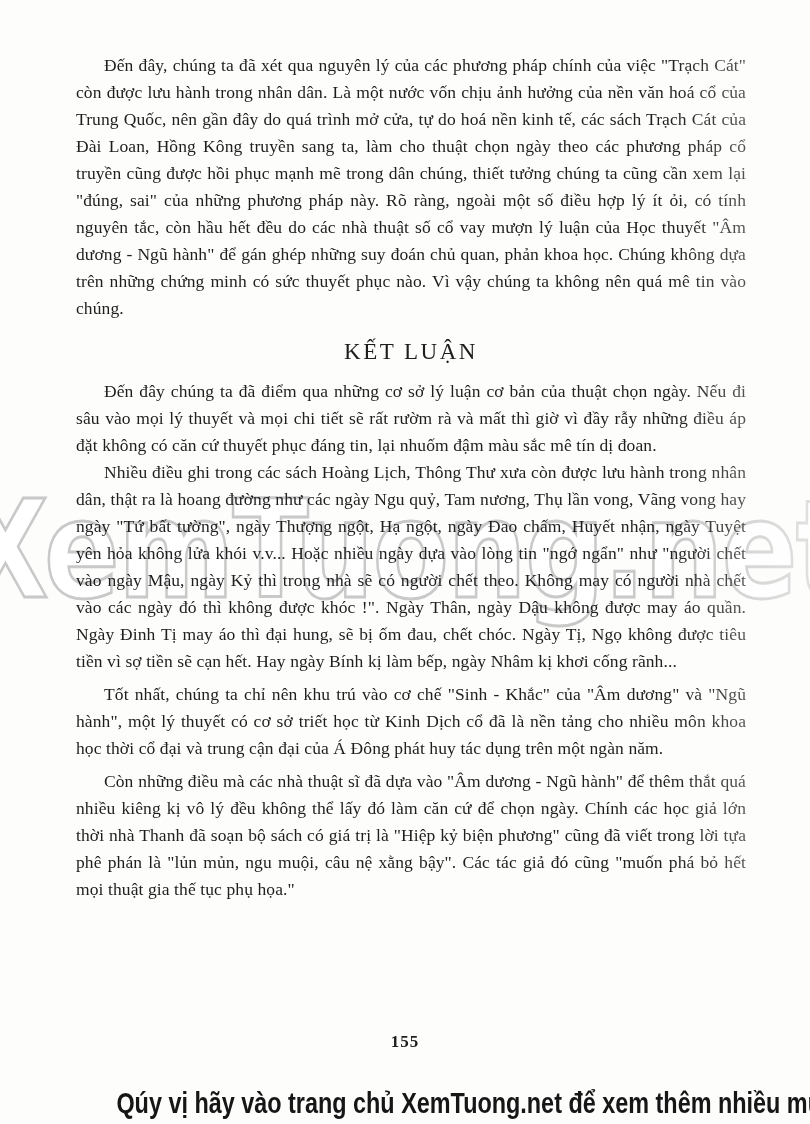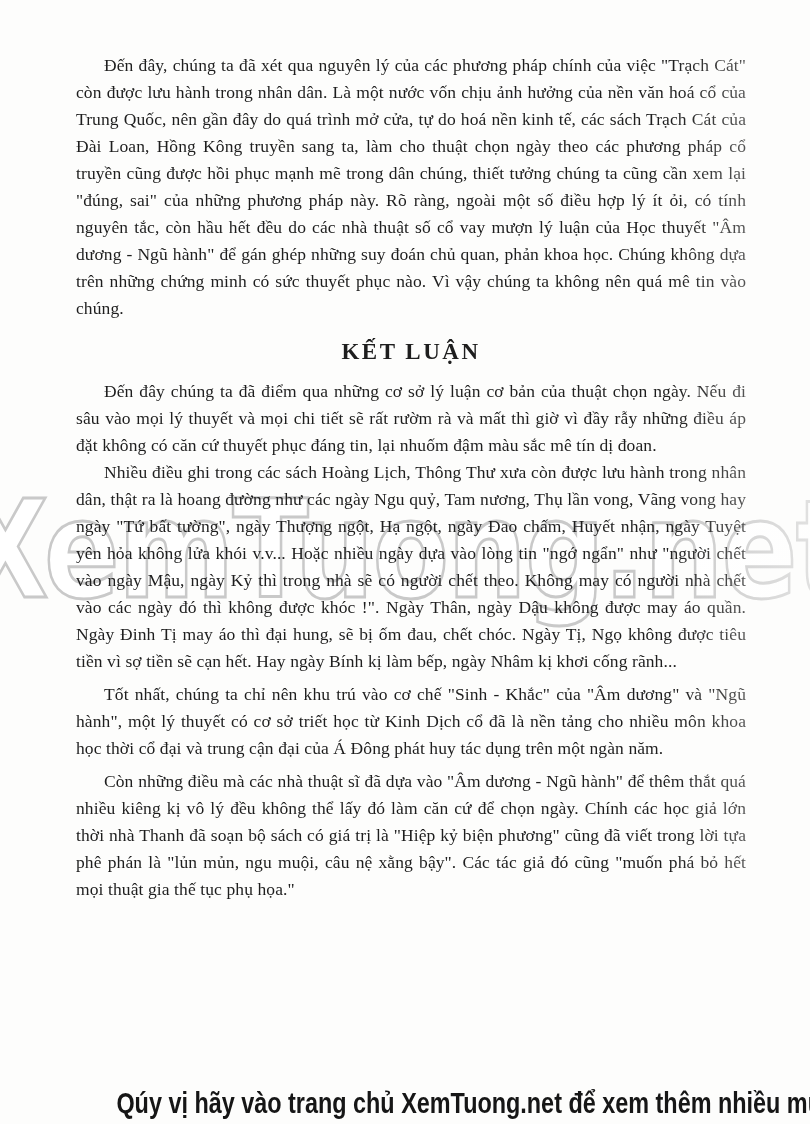--- a/index.html
+++ b/index.html
@@ -49,21 +49,21 @@
     margin: 0;
     text-indent: 28px;
   }
   .content p.sp {
     margin-top: 6px;
   }
   .section-heading {
     margin: 16px 0 13px 0;
     text-align: center;
     font-size: 23px;
-    font-weight: bold;
+    font-weight: normal;
     letter-spacing: 2.5px;
     text-indent: 0;
   }
   .page-number {
     position: absolute;
     top: 1032px;
     left: 0;
     width: 100%;
     text-align: center;
     font-size: 17px;
@@ -115,18 +115,19 @@
 
     <p>Nhiều điều ghi trong các sách Hoàng Lịch, Thông Thư xưa còn được lưu hành trong nhân dân, thật ra là hoang đường như các ngày Ngu quỷ, Tam nương, Thụ lần vong, Vãng vong hay ngày "Tứ bất tường", ngày Thượng ngột, Hạ ngột, ngày Đao chấm, Huyết nhận, ngày Tuyệt yên hỏa không lửa khói v.v... Hoặc nhiều ngày dựa vào lòng tin "ngớ ngẩn" như "người chết vào ngày Mậu, ngày Kỷ thì trong nhà sẽ có người chết theo. Không may có người nhà chết vào các ngày đó thì không được khóc !". Ngày Thân, ngày Dậu không được may áo quần. Ngày Đinh Tị may áo thì đại hung, sẽ bị ốm đau, chết chóc. Ngày Tị, Ngọ không được tiêu tiền vì sợ tiền sẽ cạn hết. Hay ngày Bính kị làm bếp, ngày Nhâm kị khơi cống rãnh...</p>
 
     <p class="sp">Tốt nhất, chúng ta chỉ nên khu trú vào cơ chế "Sinh - Khắc" của "Âm dương" và "Ngũ hành", một lý thuyết có cơ sở triết học từ Kinh Dịch cổ đã là nền tảng cho nhiều môn khoa học thời cổ đại và trung cận đại của Á Đông phát huy tác dụng trên một ngàn năm.</p>
 
     <p class="sp">Còn những điều mà các nhà thuật sĩ đã dựa vào "Âm dương - Ngũ hành" để thêm thắt quá nhiều kiêng kị vô lý đều không thể lấy đó làm căn cứ để chọn ngày. Chính các học giả lớn thời nhà Thanh đã soạn bộ sách có giá trị là "Hiệp kỷ biện phương" cũng đã viết trong lời tựa phê phán là "lủn mủn, ngu muội, câu nệ xằng bậy". Các tác giả đó cũng "muốn phá bỏ hết mọi thuật gia thế tục phụ họa."</p>
   </div>
 
   <div class="scan-fade"></div>
 
+  <div class="page-number">155</div>
 
   <div class="footer">
     <span class="condensed">Qúy vị hãy vào trang chủ XemTuong.net để xem thêm nhiều mục hay khác</span>
   </div>
 
 </div>
 
 </body></html>

